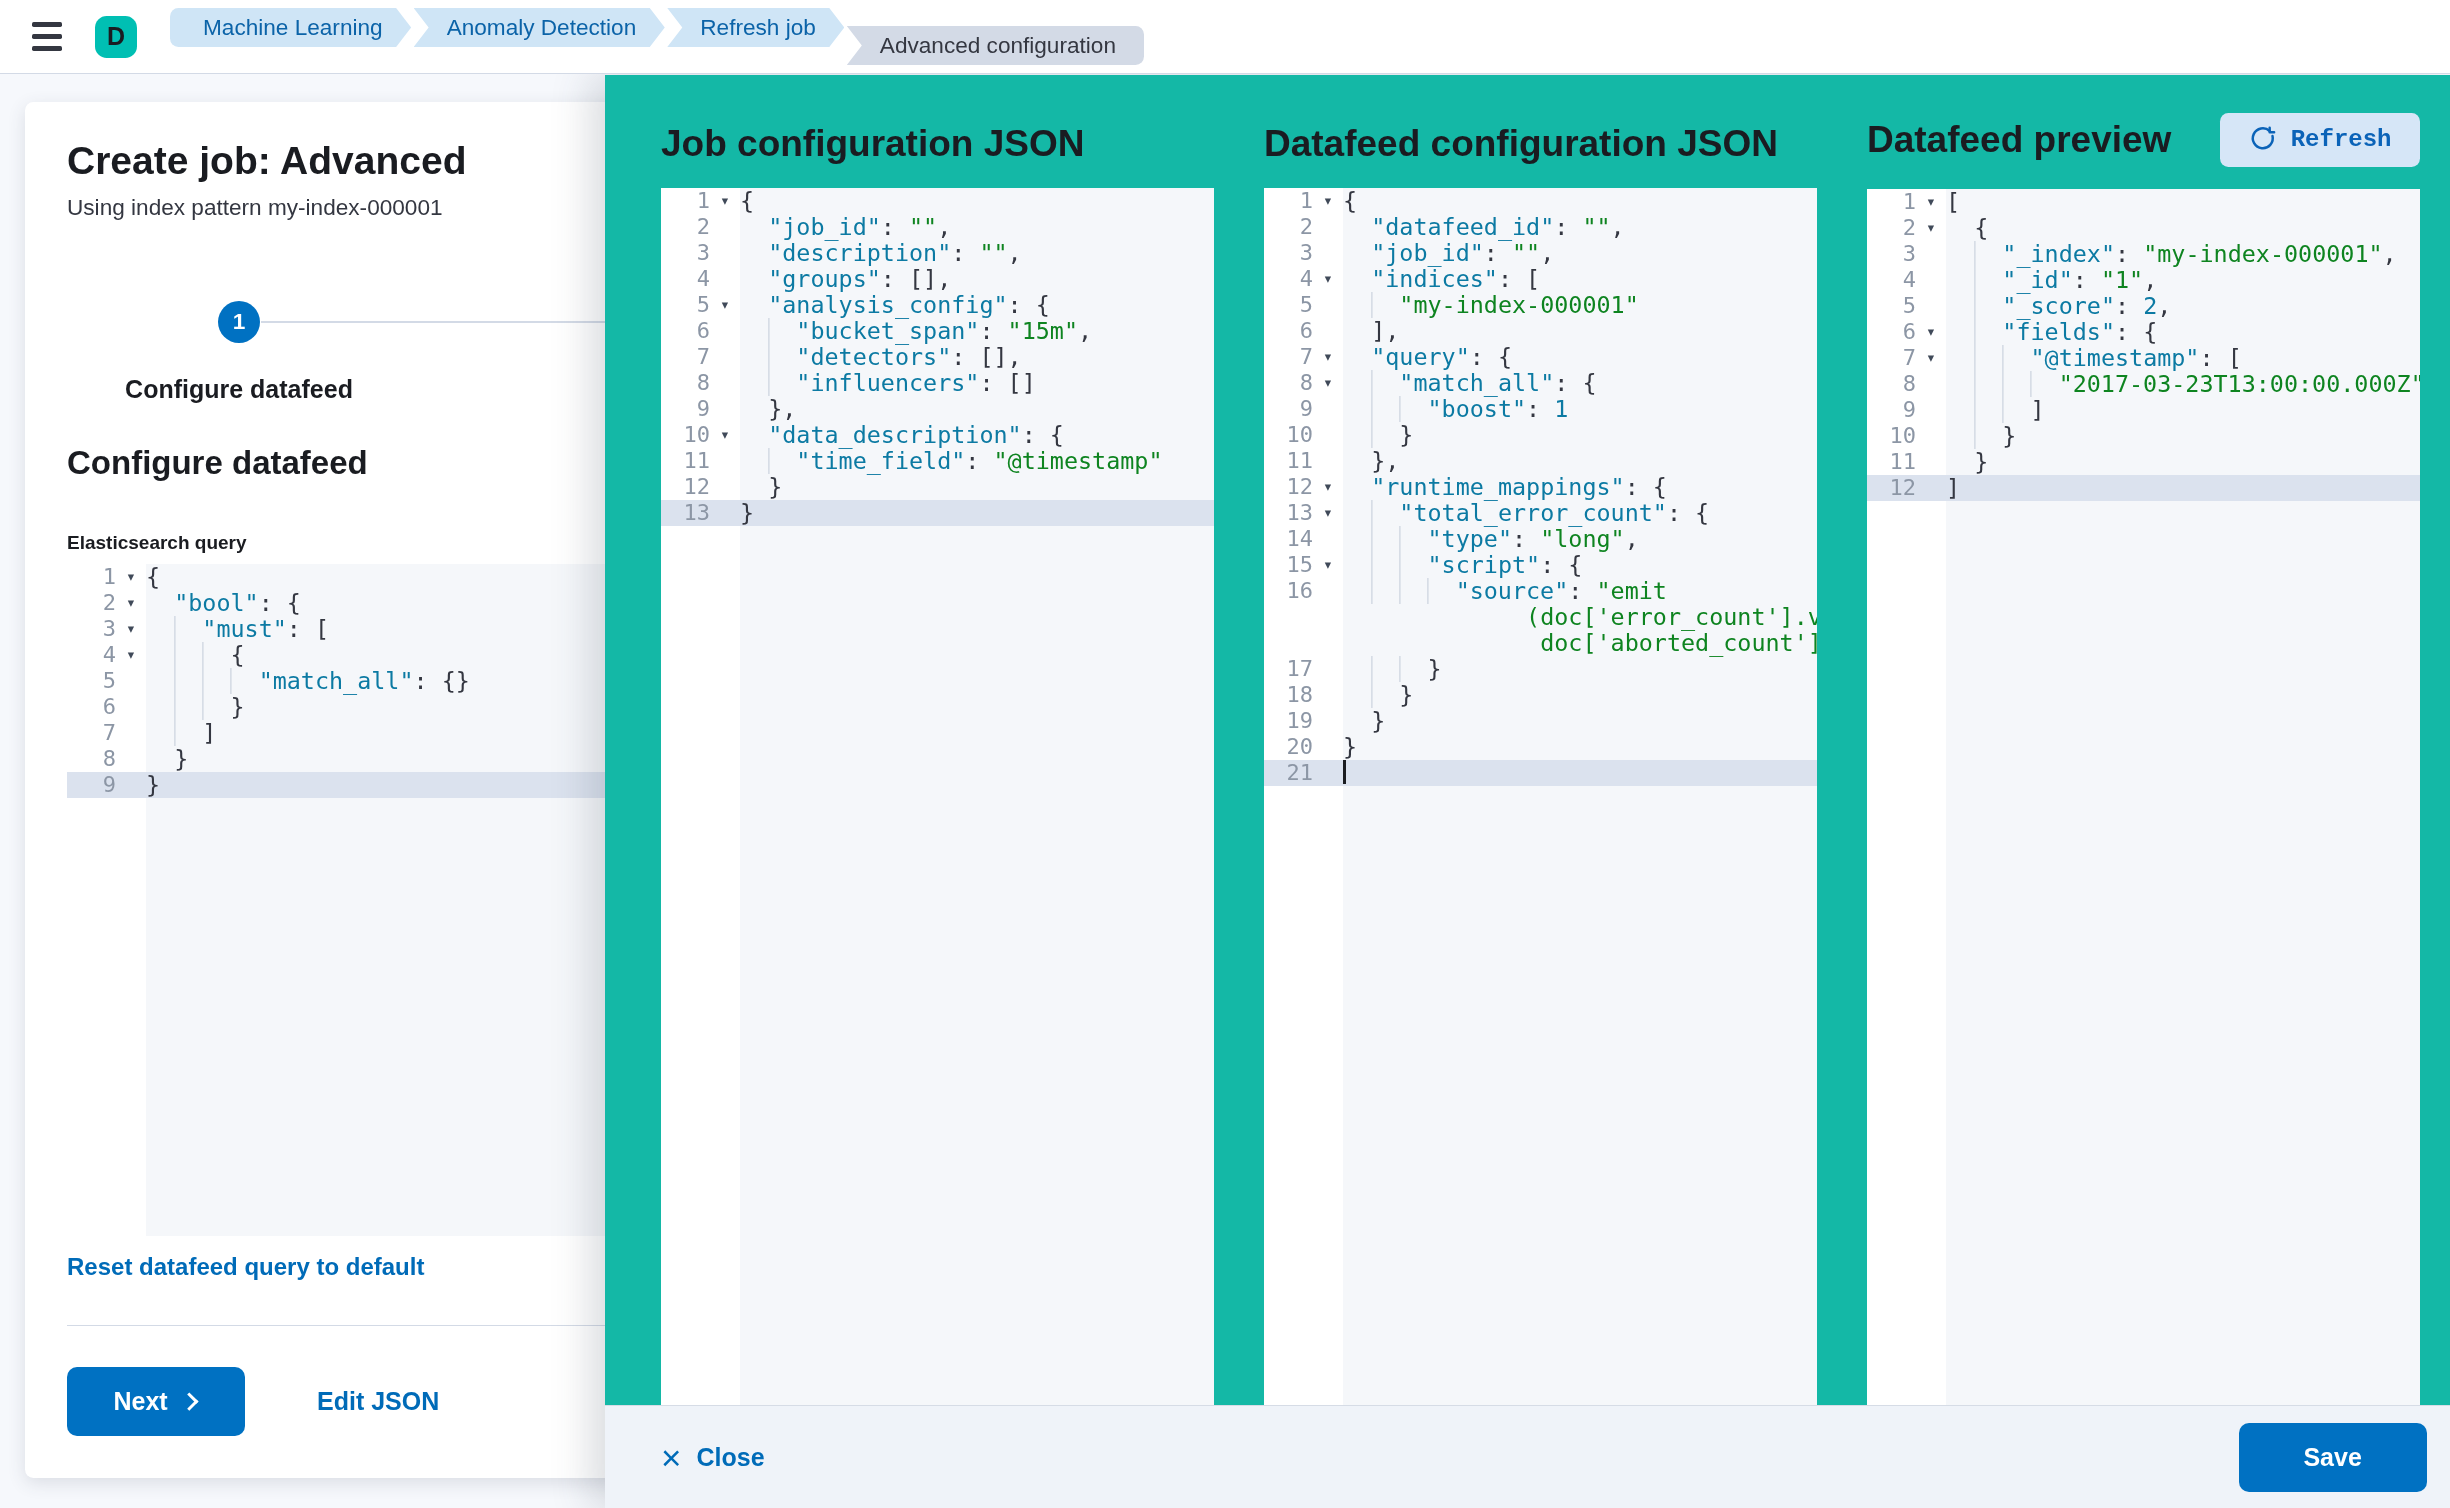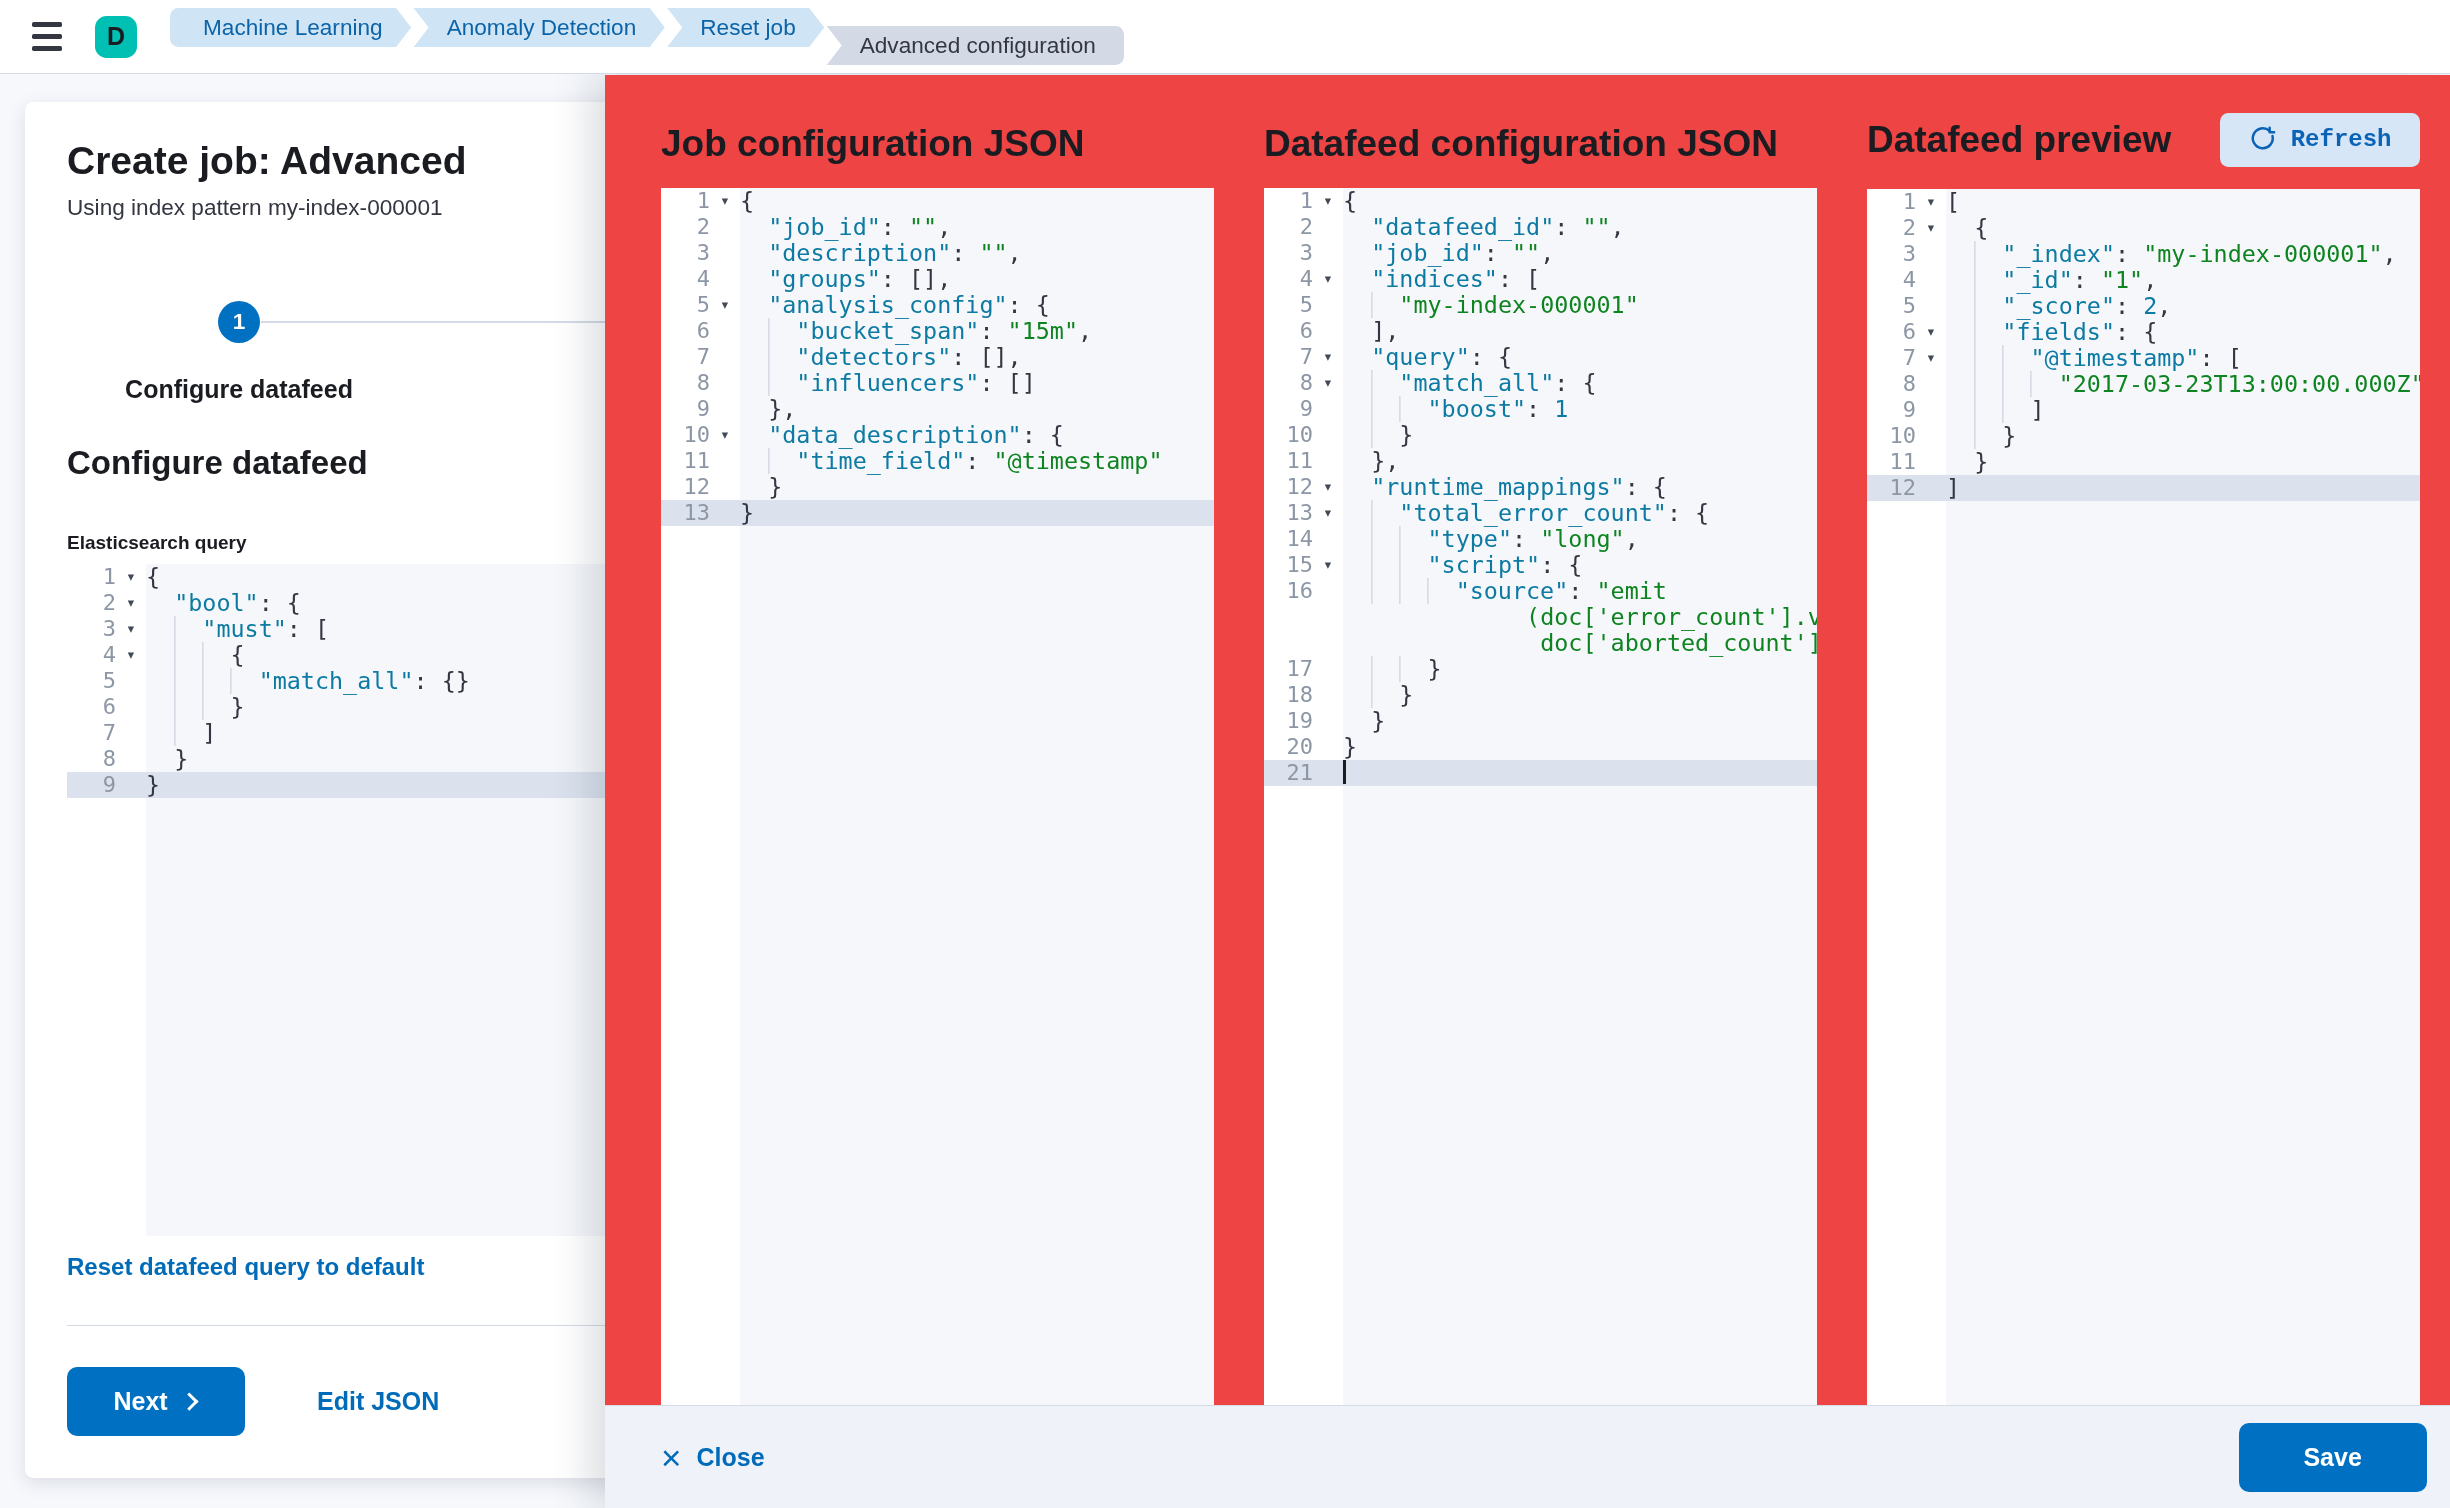--- a/index.html
+++ b/index.html
@@ -94,21 +94,21 @@
     font-size: 25px; font-weight: bold; border: none; cursor: pointer;
     display: inline-flex; align-items: center; justify-content: center;
   }
   .next-btn { width: 178px; align-items: center; }
   .next-chevron { width: 12.6px; height: 12.6px; border-top: 3.3px solid #fff; border-right: 3.3px solid #fff; transform: rotate(45deg); margin-left: 15px; margin-right: 3.3px; }
   .edit-json { margin-left: 72px; font-size: 25px; font-weight: bold; color: #006bb8; cursor: pointer; }
 
   
   .flyout {
     position: absolute; left: 605px; top: 75px; right: 0; bottom: 0;
-    background: #ef4444; box-shadow: -15px 0 37px rgba(54, 65, 82, 0.18);
+    background: #14b8a6; box-shadow: -15px 0 37px rgba(54, 65, 82, 0.18);
     z-index: 20;
   }
   .cols { position: absolute; top: 0; left: 56px; right: 28px; bottom: 104px; display: flex; gap: 50px; }
   .fcol { width: 553px; flex: none; display: flex; flex-direction: column; }
   .fcol h2 { font-size: 37px; line-height: 44px; font-weight: bold; margin-top: 47px; }
   .fcol .editor { margin-top: 22px; flex: 1; }
   .fcol-head { margin-top: 37px; height: 55px; display: flex; align-items: center; justify-content: space-between; }
   .fcol-head h2 { margin-top: 0; }
   .refresh-btn {
     height: 54px; padding: 0 28.5px; border-radius: 8.4px; border: none; cursor: pointer;
@@ -131,21 +131,21 @@
 <header class="topbar">
   <div class="hamburger">
     <div class="bar"></div>
     <div class="bar"></div>
     <div class="bar"></div>
   </div>
   <div class="avatar">D</div>
   <nav class="crumbs">
     <div class="crumb blue first">Machine Learning</div>
     <div class="crumb blue mid">Anomaly Detection</div>
-    <div class="crumb blue mid">Reset job</div>
+    <div class="crumb blue mid">Refresh job</div>
     <div class="crumb current last">Advanced configuration</div>
   </nav>
 </header>
 
 <main class="card">
   <h1>Create job: Advanced</h1>
   <div class="subtitle">Using index pattern my-index-000001</div>
 
   <div class="wizard">
     <div class="step-circle">1</div>

